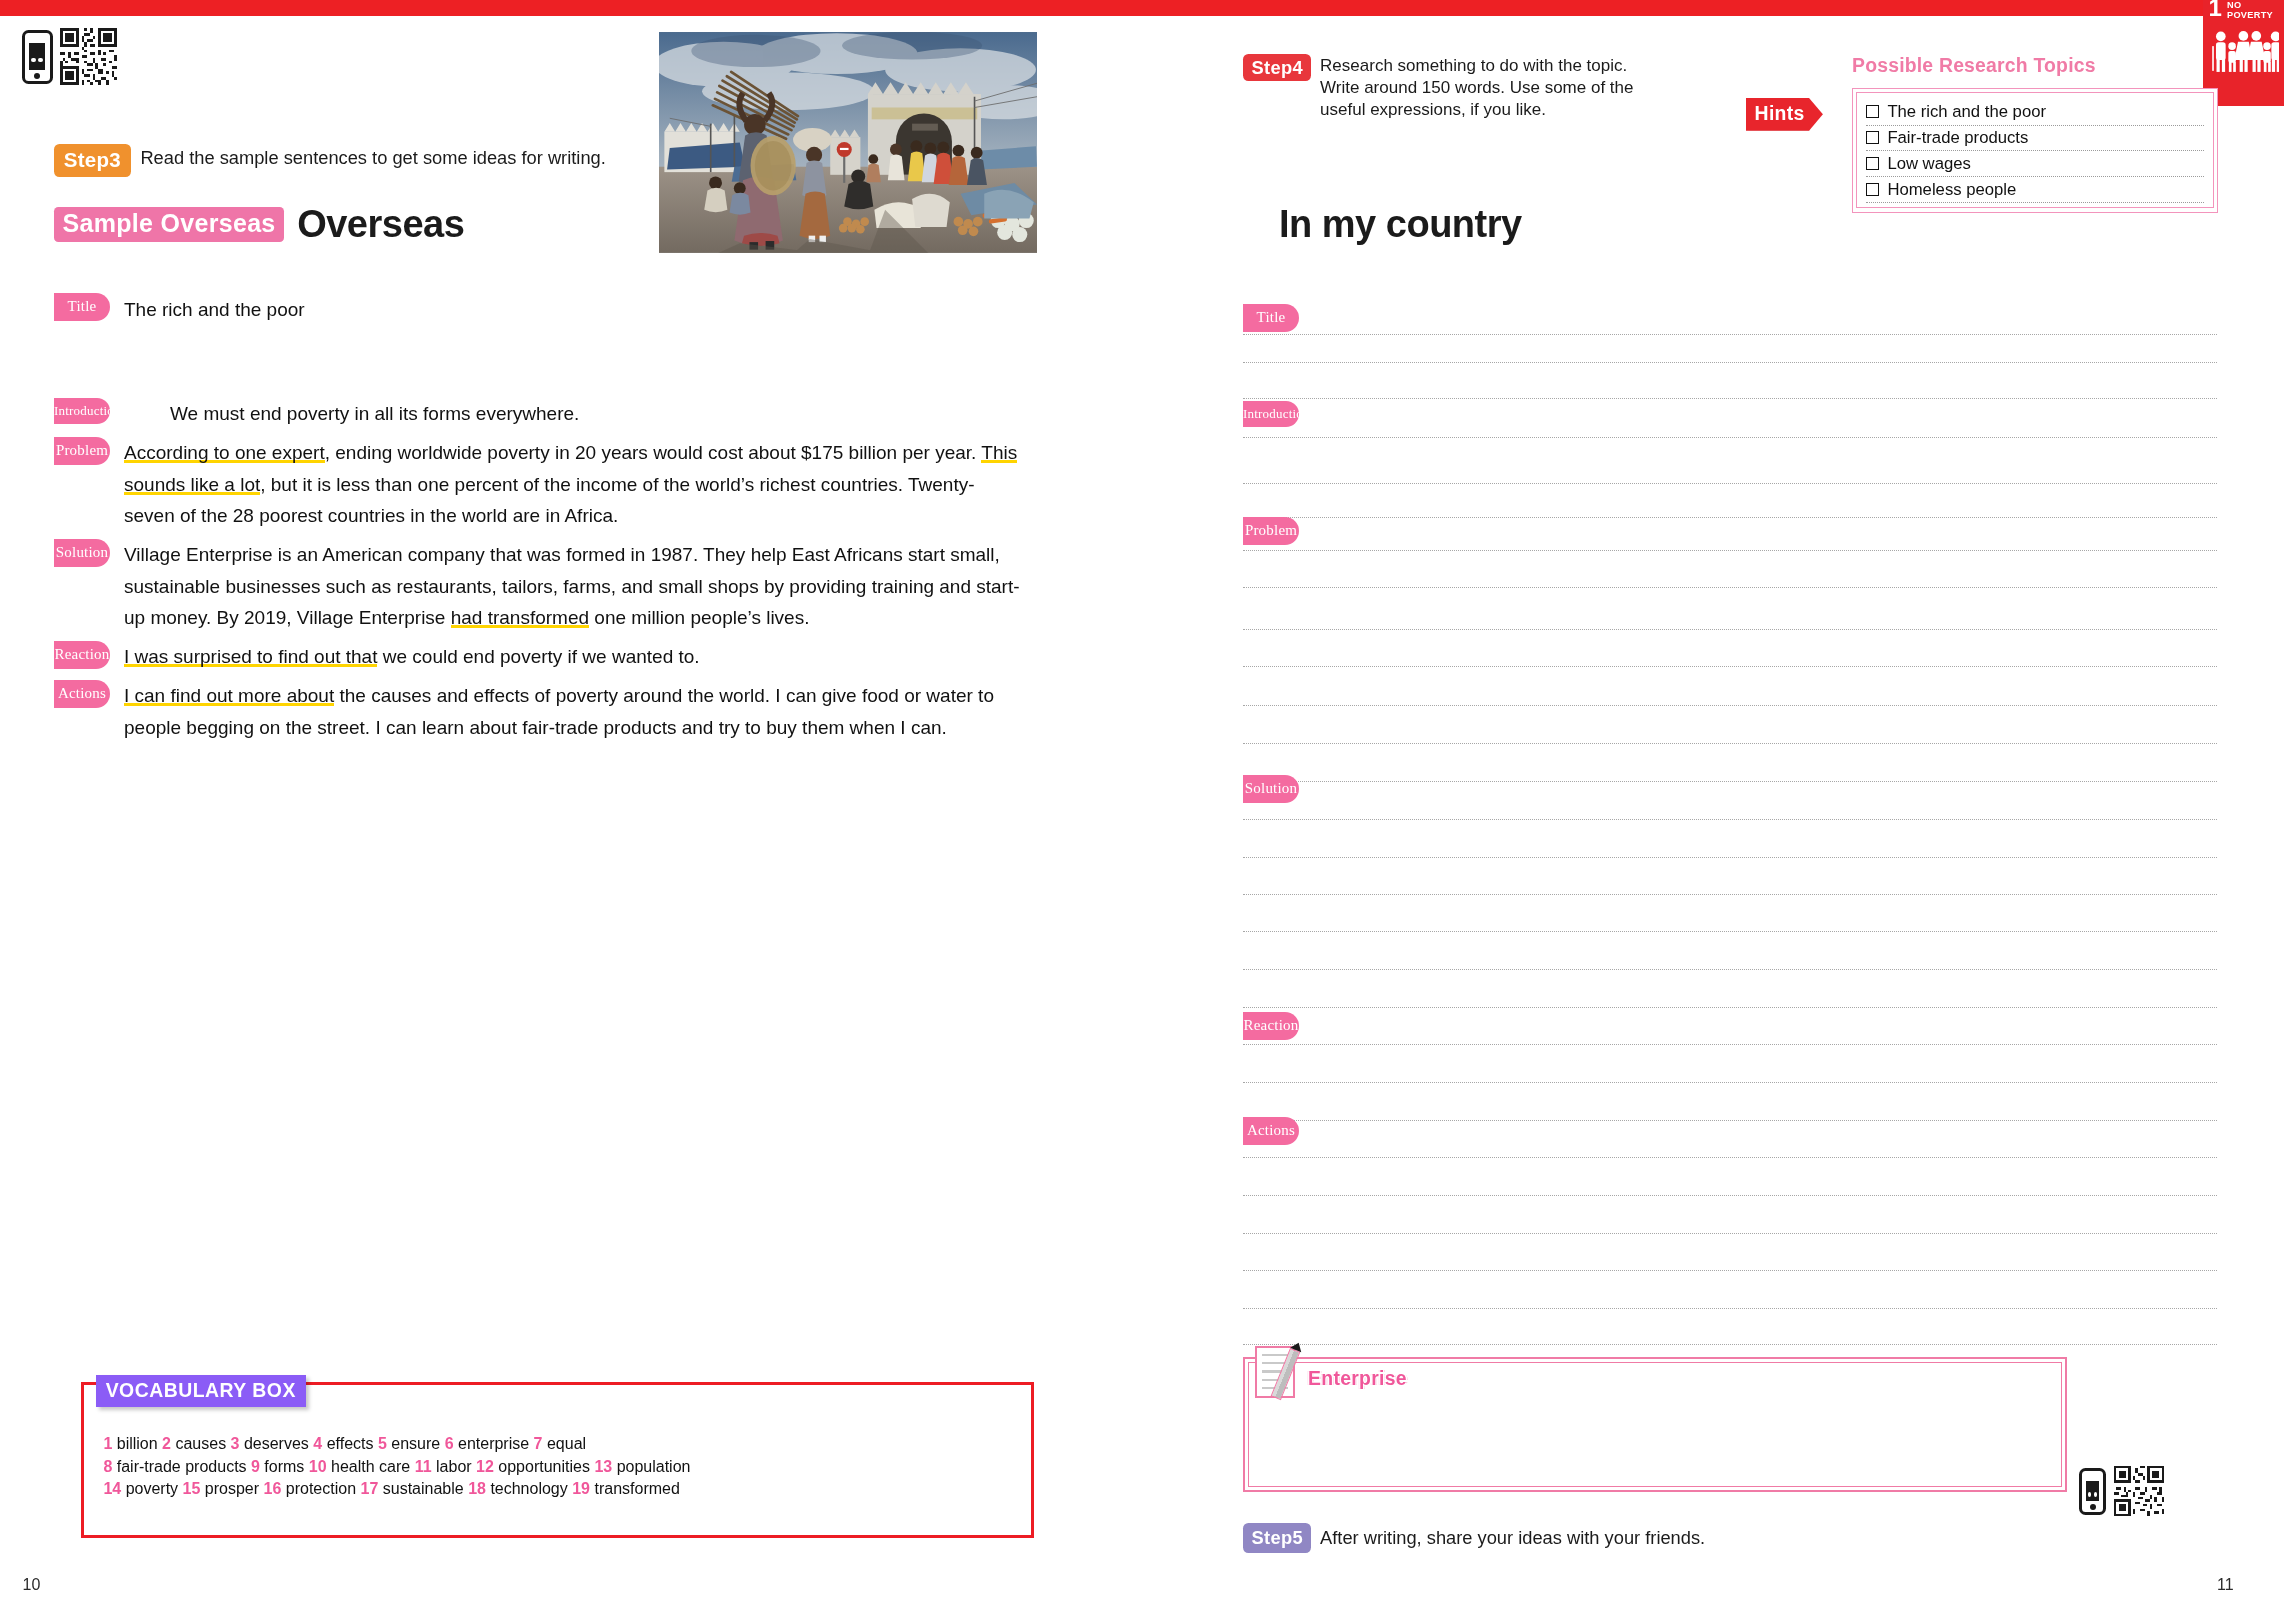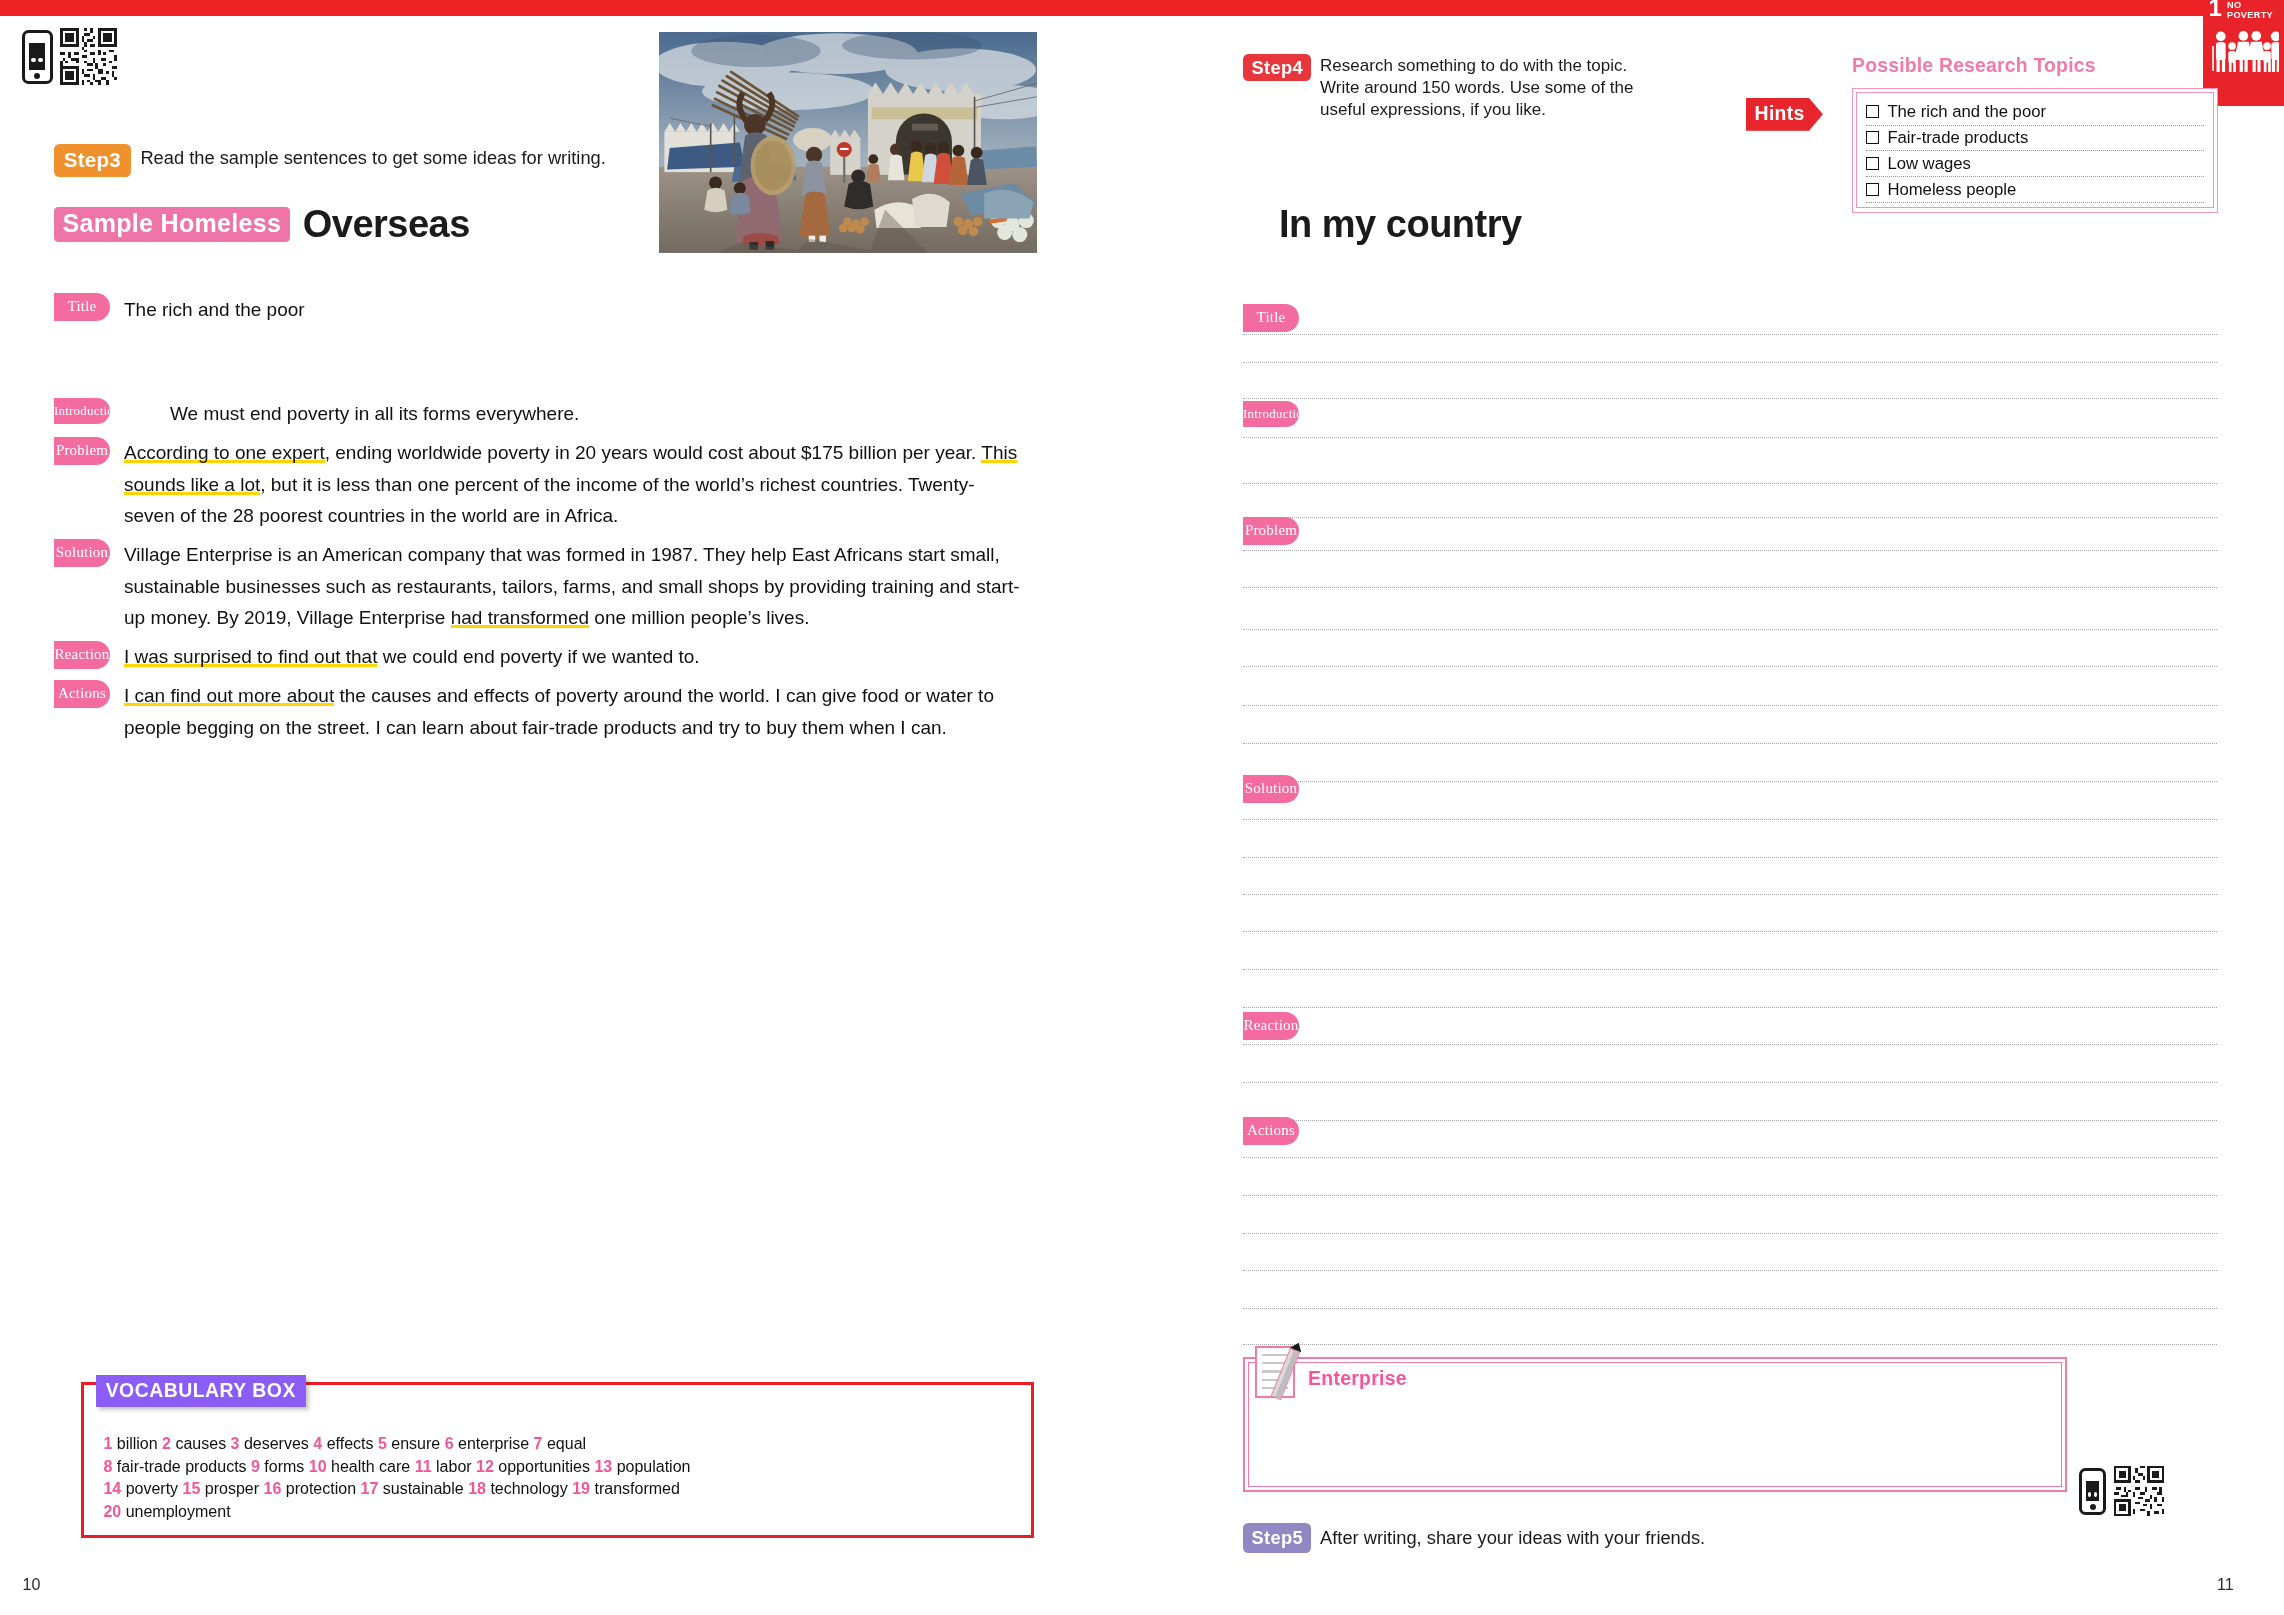--- a/index.html
+++ b/index.html
@@ -464,21 +464,21 @@
       </g>
     </svg>
   </div>
 
   <div style="position:absolute; left:54px; top:144px; width:581px; display:flex; gap:9.7px;">
     <div class="step-badge step3">Step3</div>
     <div class="step-text" style="padding-top:2.2px;">Read the sample sentences to get some ideas for writing.</div>
   </div>
 
   <div style="position:absolute; left:54px; top:203px; display:flex; align-items:center; gap:13px;">
-    <div class="sample-tag">Sample Homeless</div>
+    <div class="sample-tag">Sample Overseas</div>
     <div class="overseas">Overseas</div>
   </div>
 
   <div style="position:absolute; left:54px; top:293px; display:flex; align-items:flex-start; gap:14px;">
     <div class="plabel">Title</div>
     <div class="body-text" style="padding-top:1.1px;">The rich and the poor</div>
   </div>
 
   <div id="left-sections" style="position:absolute; left:54px; top:398px; width:969px;">
       <div style="display: flex; gap: 14px; align-items: flex-start; margin-bottom: 7.5px;">
@@ -501,21 +501,20 @@
         <div class="plabel">Actions</div>
         <div class="body-text" style="flex: 1 1 0%; padding-top: 0px;"><span class="hl">I can find out more about</span><span> the causes and effects of poverty around the world. I can give food or water to people begging on the street. I can learn about fair-trade products and try to buy them when I can.</span></div>
       </div>
     </div>
 
   <div class="vocab-box" style="left:81px; top:1382px; width:953px; height:156px;">
     <div class="vocab-list" style="padding:48px 16px 0 19.4px;" id="vocab-list">
         <div><span class="n">1 </span><span>billion  </span><span class="n">2 </span><span>causes  </span><span class="n">3 </span><span>deserves  </span><span class="n">4 </span><span>effects  </span><span class="n">5 </span><span>ensure  </span><span class="n">6 </span><span>enterprise  </span><span class="n">7 </span><span>equal  </span></div>
         <div><span class="n">8 </span><span>fair-trade products  </span><span class="n">9 </span><span>forms  </span><span class="n">10 </span><span>health care  </span><span class="n">11 </span><span>labor  </span><span class="n">12 </span><span>opportunities  </span><span class="n">13 </span><span>population  </span></div>
         <div><span class="n">14 </span><span>poverty  </span><span class="n">15 </span><span>prosper  </span><span class="n">16 </span><span>protection  </span><span class="n">17 </span><span>sustainable  </span><span class="n">18 </span><span>technology  </span><span class="n">19 </span><span>transformed  </span></div>
-        <div><span class="n">20 </span><span>unemployment  </span></div>
       </div>
   </div>
   <div class="vocab-tag" style="left:96px; top:1375px;">VOCABULARY BOX</div>
 
   <div class="pagenum" style="left:22.6px; top:1576px;">10</div>
 
   <div style="position:absolute; left:1243px; top:54px; width:409px; display:flex; gap:8.6px;">
     <div class="step-badge step4" style="height:27px; white-space:nowrap;">Step4</div>
     <div class="step-text" style="padding-top:1.1px; font-size:17px;">Research something to do with the topic. Write around 150 words. Use some of the useful expressions, if you like.</div>
   </div>

